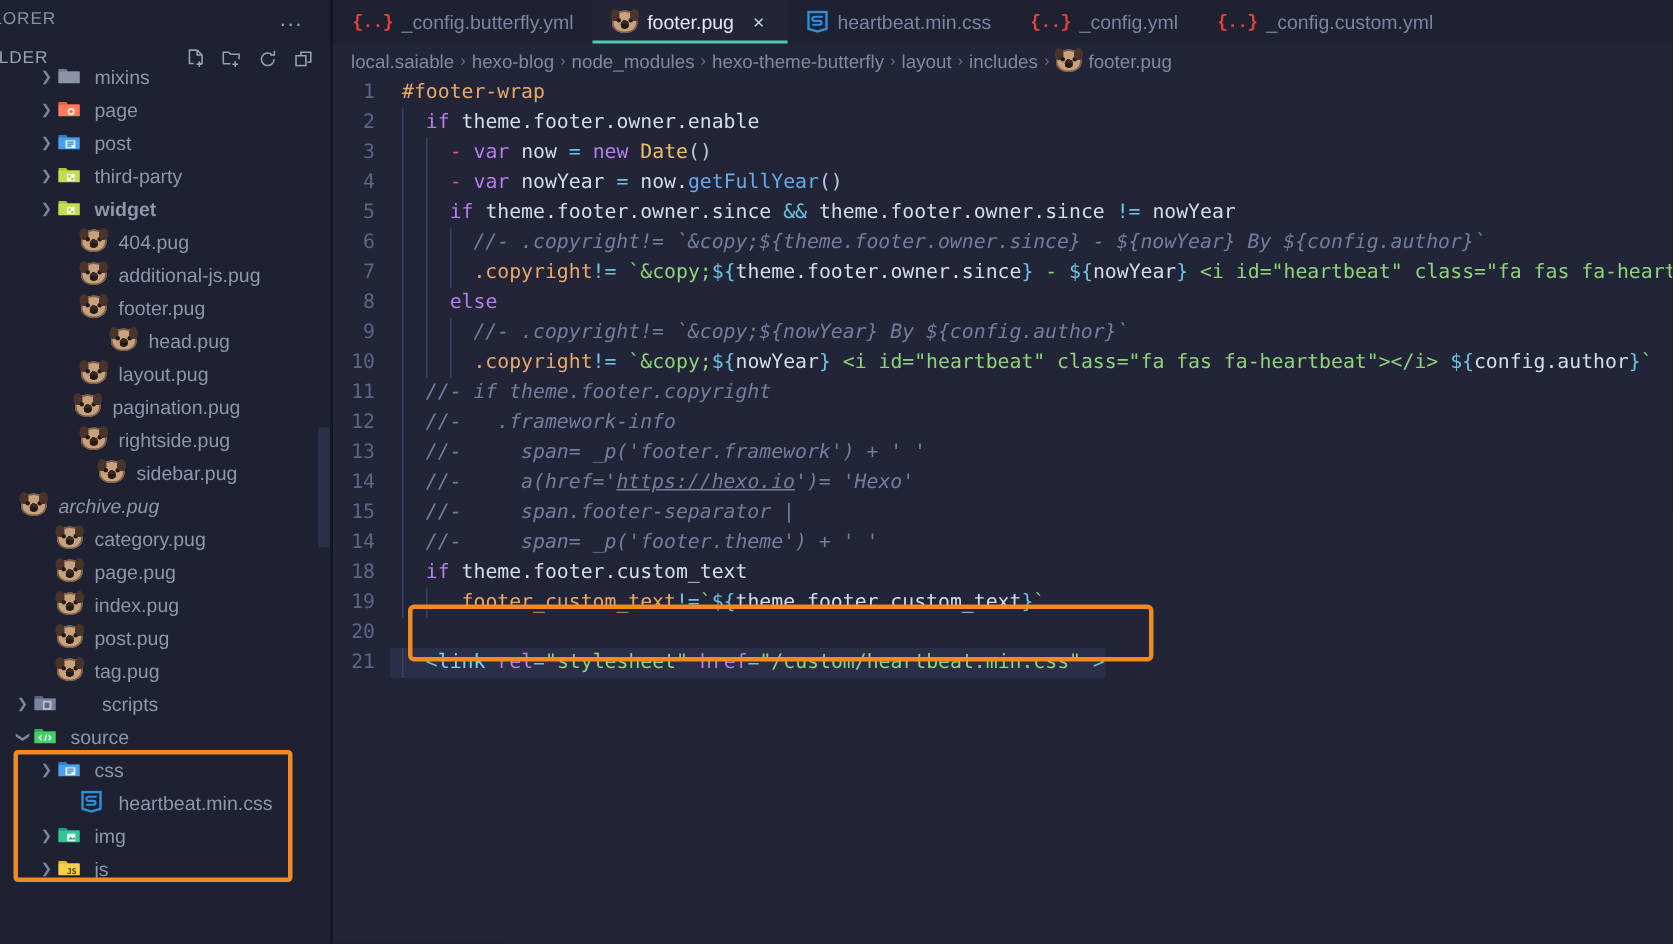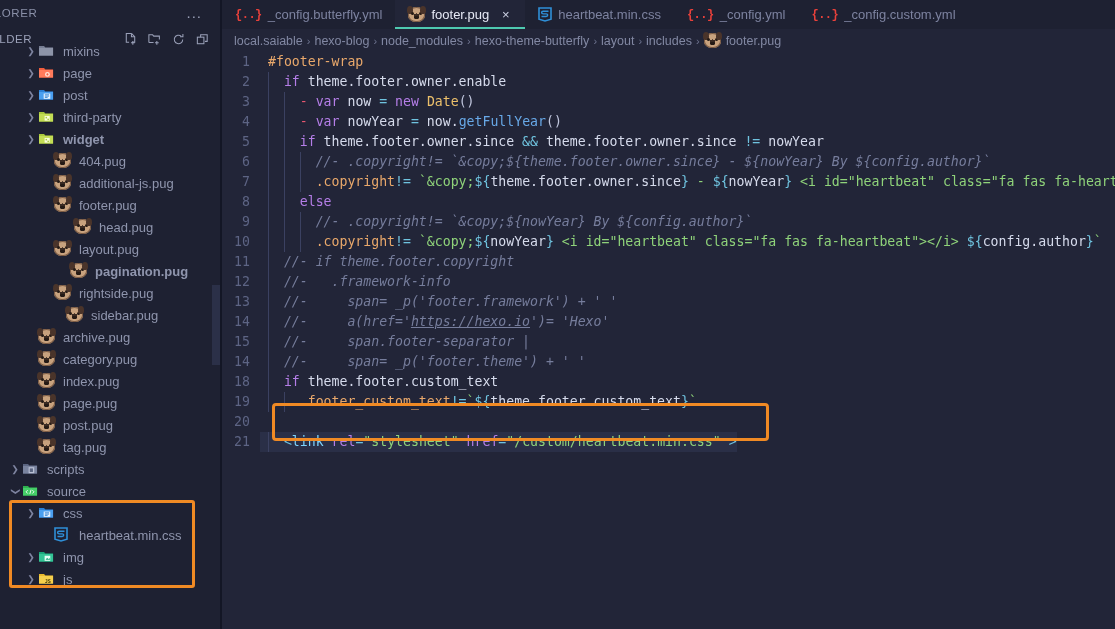--- a/index.html
+++ b/index.html
@@ -366,21 +366,21 @@
             <span class="pugimg">
               <span class="pugface">
                 <i class="l"></i>
                 <i class="r"></i>
                 <b></b>
               </span>
             </span>
           </span>
           <span style="color: rgb(143, 149, 173);">layout.pug</span>
         </div>
-        <div class="row" style="padding-left: 56px; font-weight: bold;">
+        <div class="row" style="padding-left: 36px;">
           <span class="chev blank">❯</span>
           <span class="ficon">
             <span class="pugimg">
               <span class="pugface">
                 <i class="l"></i>
                 <i class="r"></i>
                 <b></b>
               </span>
             </span>
           </span>
@@ -405,21 +405,21 @@
             <span class="pugimg">
               <span class="pugface">
                 <i class="l"></i>
                 <i class="r"></i>
                 <b></b>
               </span>
             </span>
           </span>
           <span style="color: rgb(143, 149, 173);">sidebar.pug</span>
         </div>
-        <div class="row" style="padding-left: 24px;">
+        <div class="row" style=" font-style: italic;">
           <span class="chev blank">❯</span>
           <span class="ficon">
             <span class="pugimg">
               <span class="pugface">
                 <i class="l"></i>
                 <i class="r"></i>
                 <b></b>
               </span>
             </span>
           </span>
@@ -442,34 +442,34 @@
           <span class="chev blank">❯</span>
           <span class="ficon">
             <span class="pugimg">
               <span class="pugface">
                 <i class="l"></i>
                 <i class="r"></i>
                 <b></b>
               </span>
             </span>
           </span>
+          <span style="color: rgb(143, 149, 173);">page.pug</span>
+        </div>
+        <div class="row" style="padding-left: 24px;">
+          <span class="chev blank">❯</span>
+          <span class="ficon">
+            <span class="pugimg">
+              <span class="pugface">
+                <i class="l"></i>
+                <i class="r"></i>
+                <b></b>
+              </span>
+            </span>
+          </span>
           <span style="color: rgb(143, 149, 173);">index.pug</span>
-        </div>
-        <div class="row" style="padding-left: 24px;">
-          <span class="chev blank">❯</span>
-          <span class="ficon">
-            <span class="pugimg">
-              <span class="pugface">
-                <i class="l"></i>
-                <i class="r"></i>
-                <b></b>
-              </span>
-            </span>
-          </span>
-          <span style="color: rgb(143, 149, 173);">page.pug</span>
         </div>
         <div class="row" style="padding-left: 24px;">
           <span class="chev blank">❯</span>
           <span class="ficon">
             <span class="pugimg">
               <span class="pugface">
                 <i class="l"></i>
                 <i class="r"></i>
                 <b></b>
               </span>
@@ -493,21 +493,21 @@
         <div class="row" style="padding-left: 8px;">
           <span class="chev">❯</span>
           <span class="ficon">
             <svg width="17" height="15" viewBox="0 0 18 16">
               <path d="M1 3.2h5.4l1.3 1.6H16v8.4H1z" fill="#5a6480"></path>
               <path d="M1 5.2h15v8.2H1z" fill="#79839e"></path>
               <rect x="7" y="6.6" width="6" height="6.4" fill="#b9c0d4"></rect>
               <rect x="8.2" y="7.9" width="3.4" height="3.8" fill="#5a6480"></rect>
             </svg>
           </span>
-          <span style="color: rgb(143, 149, 173);">scripts</span>
+          <span style="color: rgb(143, 149, 173); margin-left: 21px;">scripts</span>
         </div>
         <div class="row" style="padding-left: 8px;">
           <span class="chev" style="transform: rotate(90deg);">❯</span>
           <span class="ficon">
             <svg width="17" height="15" viewBox="0 0 18 16">
               <path d="M1 3.2h5.4l1.3 1.6H16v8.4H1z" fill="#2eaf4e"></path>
               <path d="M1 5.2h15v8.2H1z" fill="#45cf68"></path>
               <path d="M6 7.6l-1.7 1.8L6 11.2M11 7.6l1.7 1.8L11 11.2M9.6 7.2l-1.3 4.4" stroke="#fff" stroke-width="1" fill="none" opacity=".95"></path>
             </svg>
           </span>

